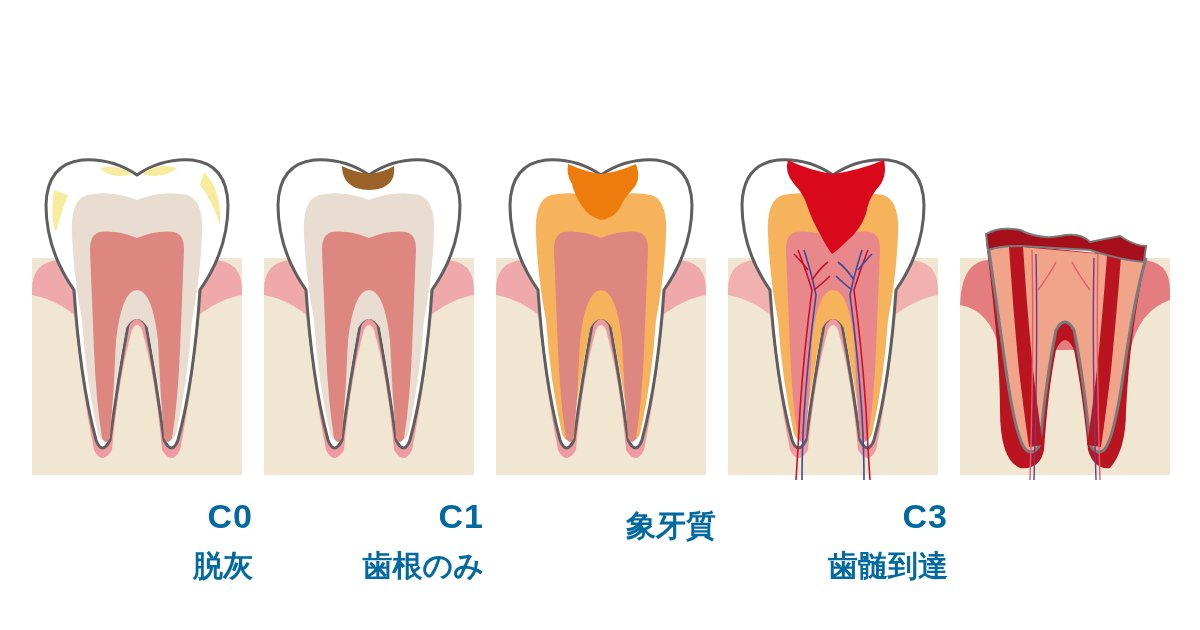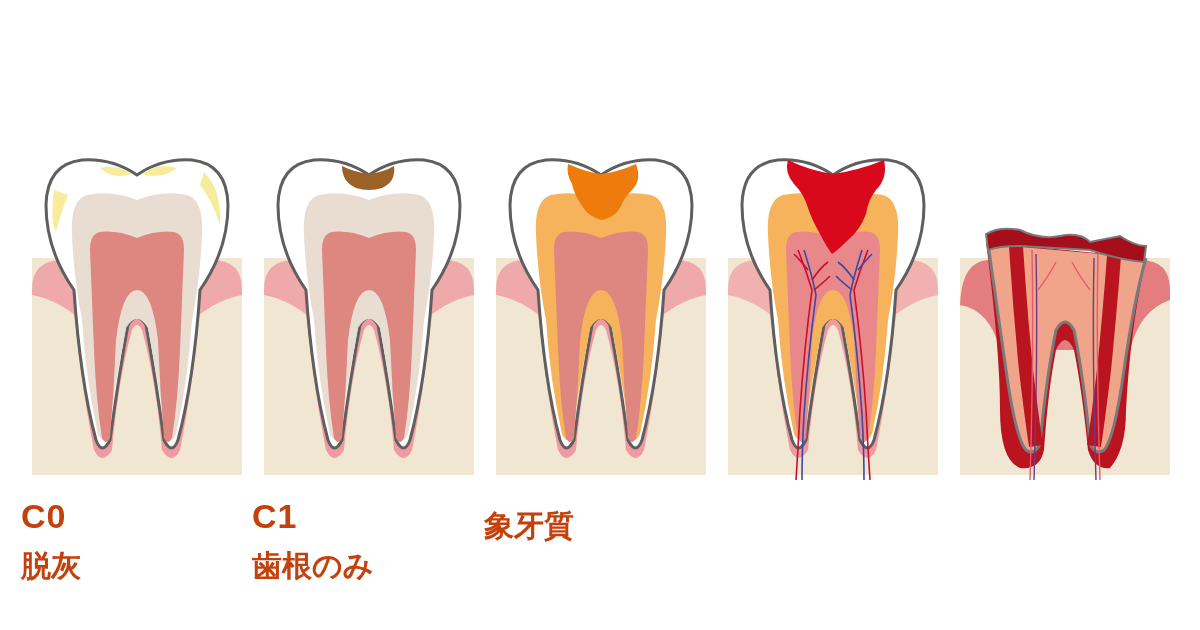--- a/index.html
+++ b/index.html
@@ -1,21 +1,21 @@
 <!DOCTYPE html>
 <html><head>
 <meta charset="utf-8">
 <style>
   html, body { margin: 0; padding: 0; background: #ffffff; }
   body { width: 1200px; height: 630px; position: relative; overflow: hidden;
          font-family: "DejaVu Sans", "Liberation Sans", sans-serif; }
   .stage { position: absolute; left: 0; top: 0; width: 1200px; height: 630px; }
   .panel { position: absolute; top: 150px; width: 212px; height: 330px; }
   .panel svg { position: absolute; left: 0; top: 0; width: 212px; height: 330px; overflow: visible; }
-  .label { position: absolute; top: 496px; width: 232px; text-align: left; color: #c2410c; }
+  .label { position: absolute; top: 496px; width: 232px; text-align: right; color: #0369a1; }
   .label .code { display: block; font-family: "Liberation Sans", sans-serif; font-weight: bold;
                  font-size: 34px; line-height: 40px; letter-spacing: 1px; }
   .label .name { display: block; font-family: "DejaVu Sans", sans-serif; font-weight: bold;
                  font-size: 30px; line-height: 44px; margin-top: 8px; }
 </style>
 </head>
 <body>
 
 <div class="stage">
 
@@ -116,14 +116,18 @@
     <span class="code">C0</span>
     <span class="name">脱灰</span>
   </div>
   <div class="label" style="left:252px">
     <span class="code">C1</span>
     <span class="name">歯根のみ</span>
   </div>
   <div class="label" style="left:484px">
     <span class="name">象牙質</span>
   </div>
+  <div class="label" style="left:716px">
+    <span class="code">C3</span>
+    <span class="name">歯髄到達</span>
+  </div>
 
 </div>
 
 </body></html>

